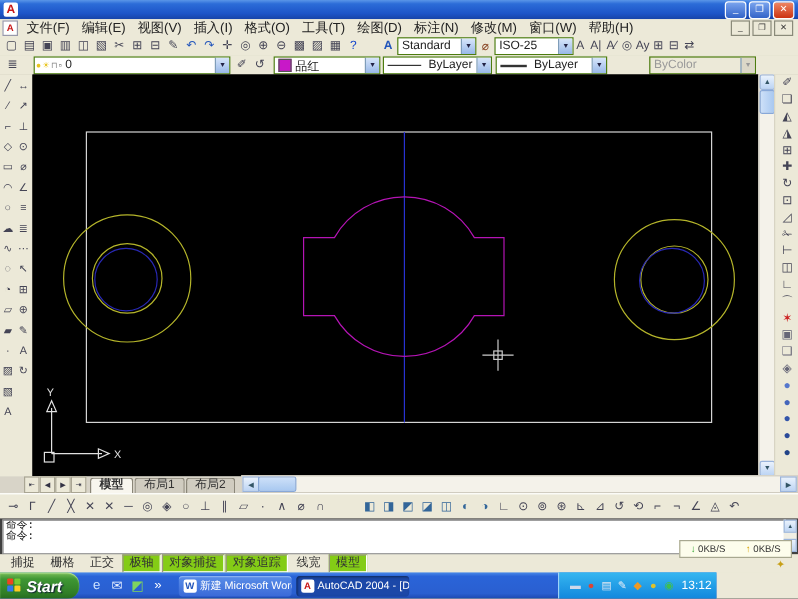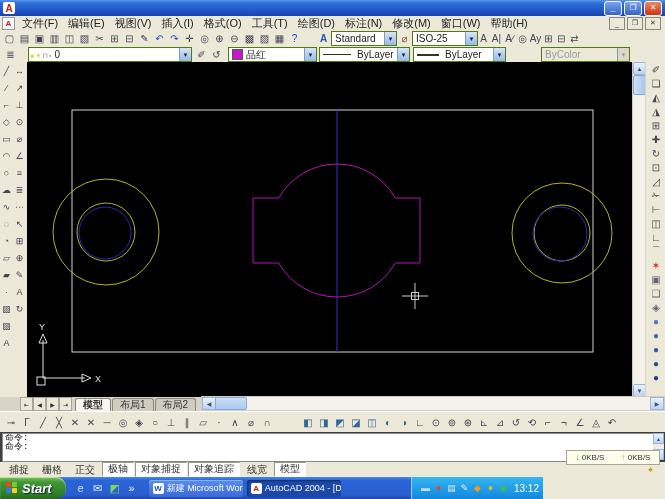--- a/index.html
+++ b/index.html
@@ -95,25 +95,25 @@
   #net-overlay{left:566px;top:450px;width:92px;height:13px;background:#fdfdec;border:1px solid #a8a890;
     display:flex;align-items:center;justify-content:space-around;font-size:8px;color:#333;z-index:30;}
   .net-down{color:#22a022;font-weight:bold;}
   .net-up{color:#d8a000;font-weight:bold;}
   
   #statusbar{left:0;top:462px;width:665px;height:15px;background:#ece9d8;display:flex;align-items:center;}
   #coords{width:146px;height:11px;margin-left:2px;border:1px solid;border-color:#9a9684 #fff #fff #9a9684;
     color:#a0a090;font-size:8px;padding-left:3px;line-height:11px;white-space:nowrap;overflow:hidden;}
   #status-buttons{display:flex;margin-left:3px;gap:1px;}
   .sbtn{padding:0 5px;font-size:10px;height:13px;line-height:13px;color:#333;border:1px solid transparent;}
-  .sbtn.on{border-color:#9a9684 #fff #fff #9a9684;background:#ffffff;font-family:Liberation Mono, monospace;}
+  .sbtn.on{border-color:#9a9684 #fff #fff #9a9684;background:#84cc16;}
   #comm-icon{margin-left:auto;margin-right:8px;width:13px;height:12px;font-size:9px;color:#c8a018;
     display:flex;align-items:center;justify-content:center;}
   
-  #taskbar{left:0;top:477px;width:543px;height:22px;
+  #taskbar{left:0;top:477px;width:597px;height:22px;
     background:linear-gradient(180deg,#4a8ae8 0%,#2a64d8 15%,#2a5fd0 80%,#1c48b0 100%);
     display:flex;align-items:center;color:#fff;}
   #start{height:22px;padding:0 14px 0 6px;display:flex;align-items:center;gap:4px;
     background:linear-gradient(180deg,#7cbf5a,#3f9734 25%,#2f7d26 80%,#256b1e);
     border-radius:0 10px 10px 0;box-shadow:inset 0 1px 1px #bfe8a0;font-weight:bold;font-style:italic;font-size:13px;
     text-shadow:1px 1px 1px #123;}
   #flag{width:12px;height:12px;display:grid;grid-template-columns:5px 5px;grid-template-rows:5px 5px;gap:1px;}
   #flag span{border-radius:1px;}
   #flag .f1{background:#ee4422;} #flag .f2{background:#77cc33;}
   #flag .f3{background:#3377ee;} #flag .f4{background:#ffcc22;}

